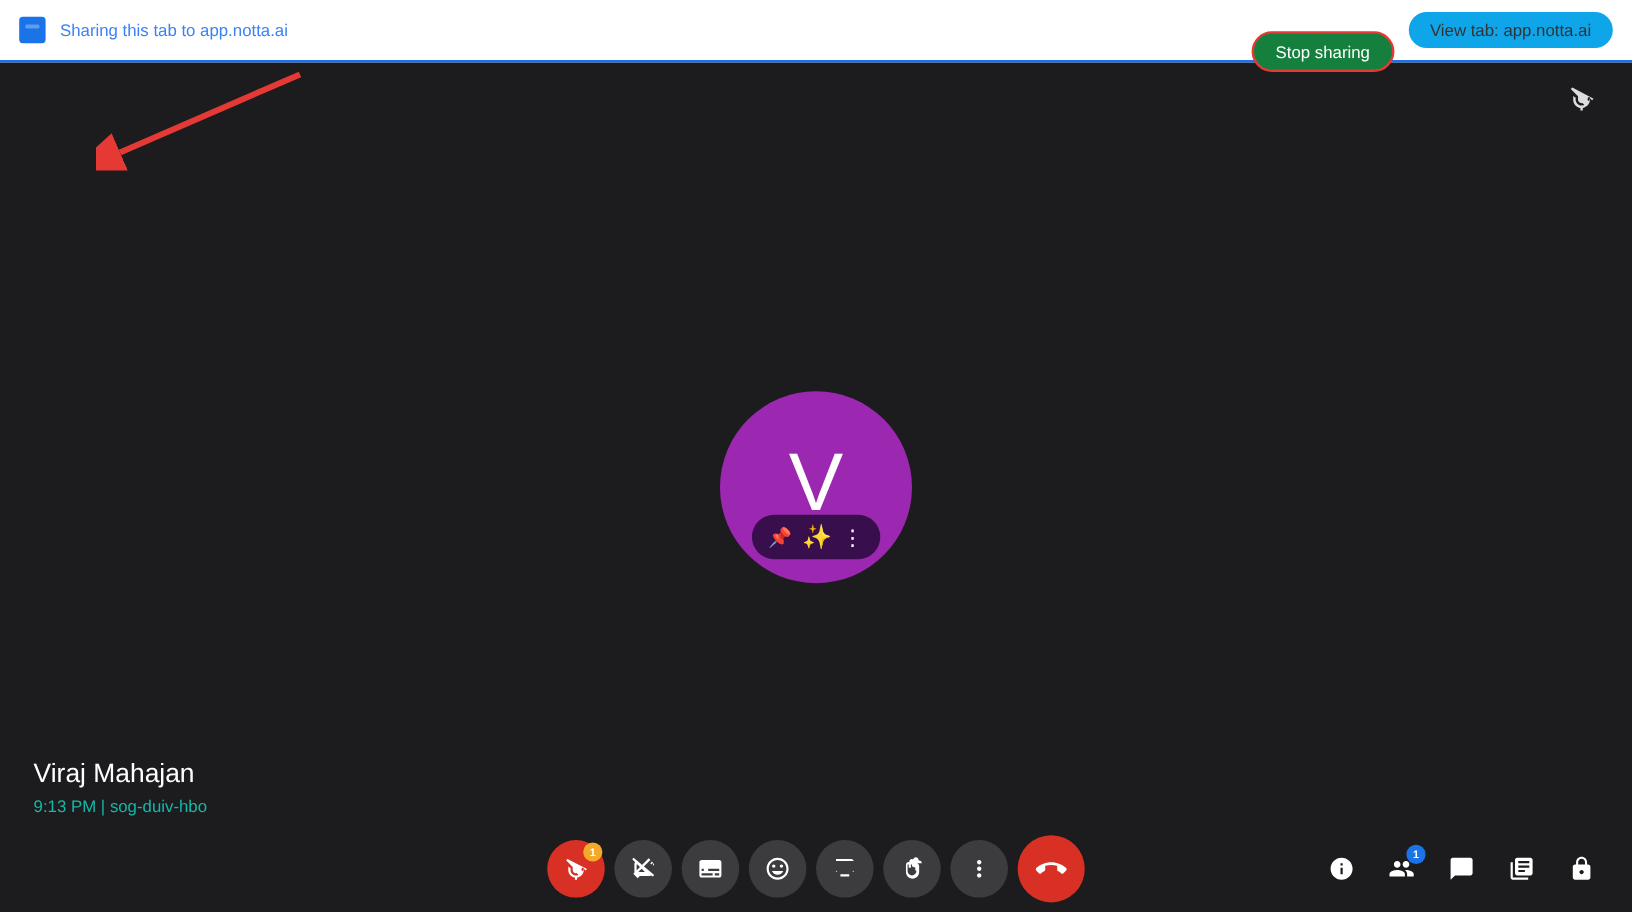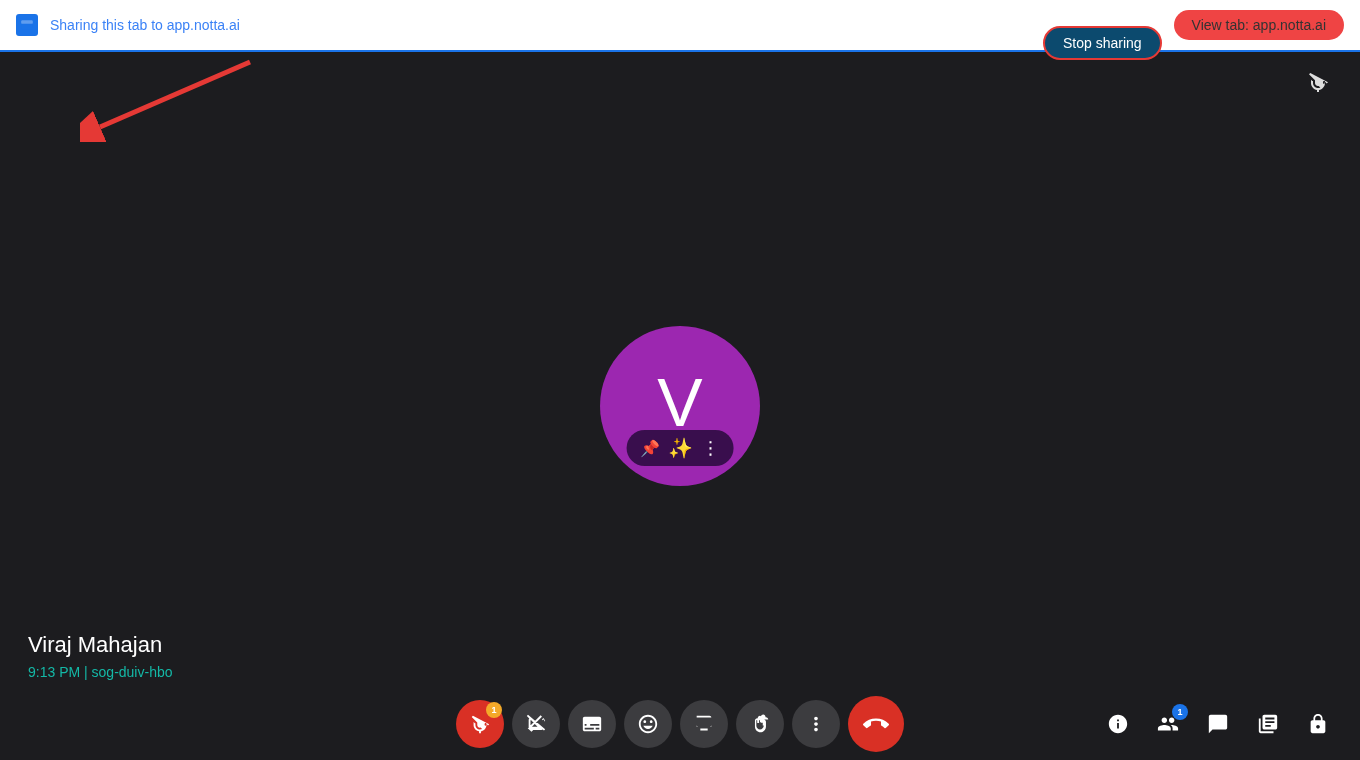--- a/index.html
+++ b/index.html
@@ -41,34 +41,34 @@
       fill: #fff;
     }
 
     .sharing-bar-text {
       font-size: 14px;
       color: #3b82f6;
       flex: 1;
     }
 
     .stop-sharing-btn {
-      background: #0c4a6e;
+      background: #15803d;
       color: #fff;
       border: 2px solid #e53935;
       border-radius: 20px;
       padding: 7px 18px;
       font-size: 14px;
       font-weight: 500;
       cursor: pointer;
       outline: none;
       margin-top: 36px;
     }
 
     .view-tab-btn {
-      background: #ef4444;
+      background: #0ea5e9;
       color: #333;
       border: none;
       border-radius: 20px;
       padding: 7px 18px;
       font-size: 14px;
       font-weight: 500;
       cursor: pointer;
       outline: none;
     }
 

